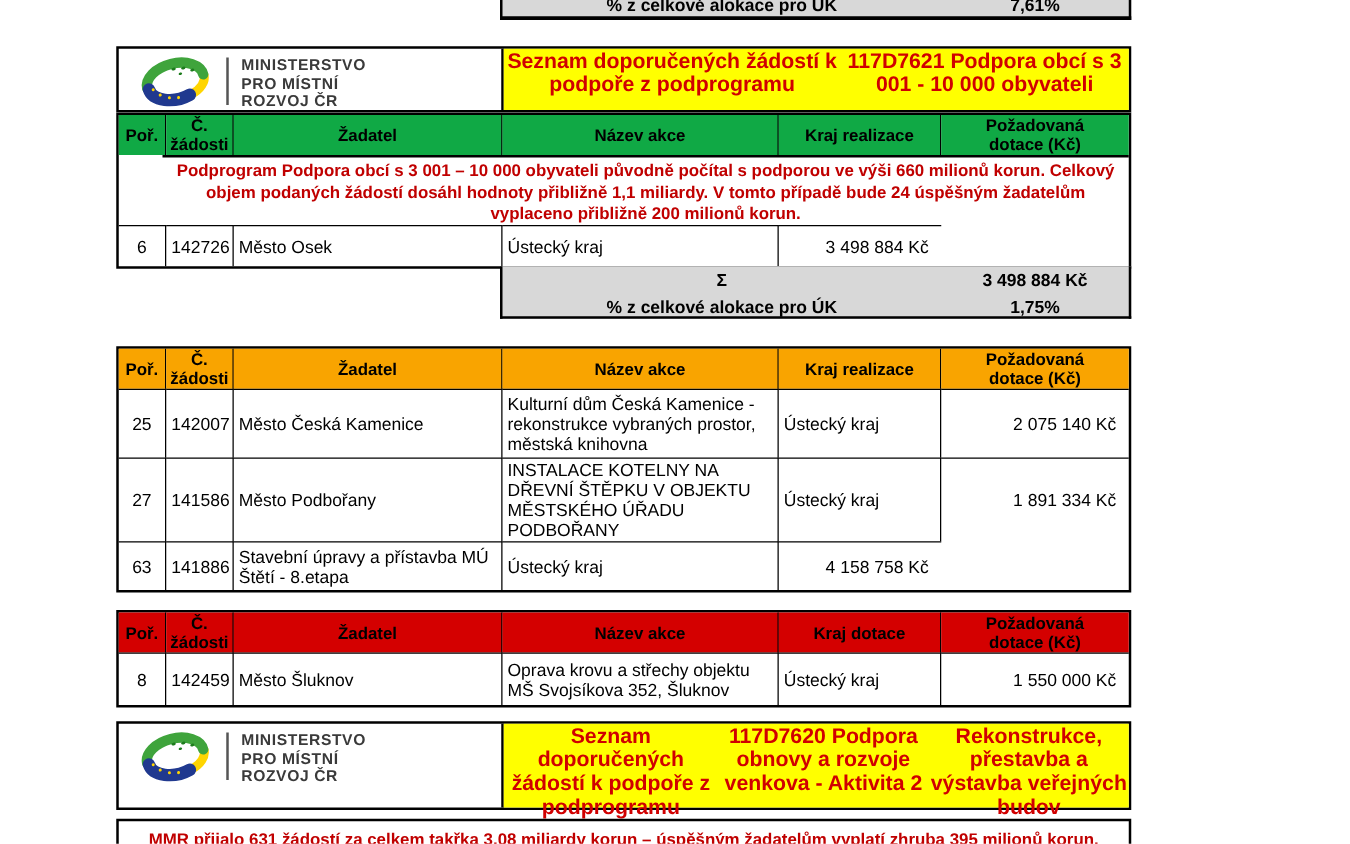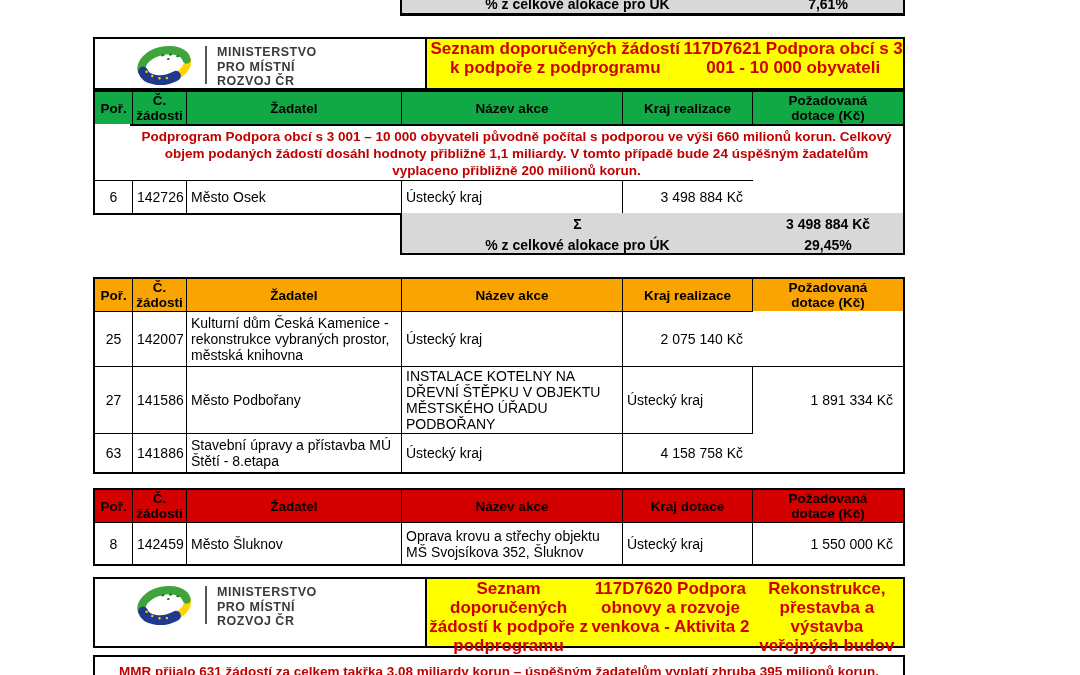--- a/index.html
+++ b/index.html
@@ -11,21 +11,21 @@
   
   #top-strip{left:400px;top:0;width:505px;height:16px;overflow:hidden;
     border-left:2px solid #000;border-right:2px solid #000;border-bottom:3px solid #000;background:#d8d8d8;}
   #top-strip .inner{display:grid;grid-template-columns:351px auto;height:24px;margin-top:-8px;
     align-items:center;font-weight:bold;font-size:14px;}
   #top-strip .inner div{text-align:center;}
   
   .mblock{left:93px;width:812px;border:2px solid #000;display:flex;background:#fff;}
   #block1{top:37px;height:53px;}
   #block2{top:577px;height:71px;}
-  .mleft{width:308px;border-right:2px solid #000;display:flex;align-items:flex-start;padding:4px 0 0 14px;box-sizing:border-box;margin-left:24px;}
+  .mleft{width:308px;border-right:2px solid #000;display:flex;align-items:flex-start;padding:4px 0 0 14px;box-sizing:border-box;}
   .mlogo{width:64px;height:44px;flex:0 0 64px;}
   .mdivider{width:2px;background:#555;height:38px;margin:3px 10px 0 8px;}
   .mname{font-size:12.5px;font-weight:bold;color:#3a3a3a;line-height:14.5px;letter-spacing:.5px;padding-top:2px;}
   .mtitle{flex:1;background:#ffff00;display:flex;flex-direction:row;justify-content:center;
     text-align:center;color:#d00000;font-weight:bold;font-size:17px;line-height:19px;}
   
   .tbl{left:93px;width:812px;border:2px solid #000;background:#fff;}
   .trow{display:grid;grid-template-columns:38px 54px 215px 221px 130px auto;}
   .tcell{border-right:1px solid #000;border-top:1px solid #000;display:flex;align-items:center;
     font-size:14px;line-height:16px;padding:1px 4px;box-sizing:border-box;}
@@ -111,36 +111,37 @@
   </div>
 </div>
 
 <div class="abs" id="sum1">
   <div class="srow">
     <div>Σ</div>
     <div>3 498 884 Kč</div>
   </div>
   <div class="srow">
     <div>% z celkové alokace pro ÚK</div>
-    <div>29,45%</div>
+    <div>1,75%</div>
   </div>
 </div>
 
 <div class="abs tbl" style="top:277px;">
   <div class="trow thead orange h32">
     <div class="tcell">Poř.</div>
     <div class="tcell">Č. žádosti</div>
     <div class="tcell">Žadatel</div>
     <div class="tcell">Název akce</div>
     <div class="tcell">Kraj realizace</div>
     <div class="tcell">Požadovaná dotace (Kč)</div>
   </div>
   <div class="trow h55">
     <div class="tcell c-center">25</div>
     <div class="tcell">142007</div>
+    <div class="tcell">Město Česká Kamenice</div>
     <div class="tcell">Kulturní dům Česká Kamenice - rekonstrukce vybraných prostor, městská knihovna</div>
     <div class="tcell">Ústecký kraj</div>
     <div class="tcell c-right">2 075 140 Kč</div>
   </div>
   <div class="trow h67">
     <div class="tcell c-center">27</div>
     <div class="tcell">141586</div>
     <div class="tcell">Město Podbořany</div>
     <div class="tcell">INSTALACE KOTELNY NA DŘEVNÍ ŠTĚPKU V OBJEKTU MĚSTSKÉHO ÚŘADU PODBOŘANY</div>
     <div class="tcell">Ústecký kraj</div>

